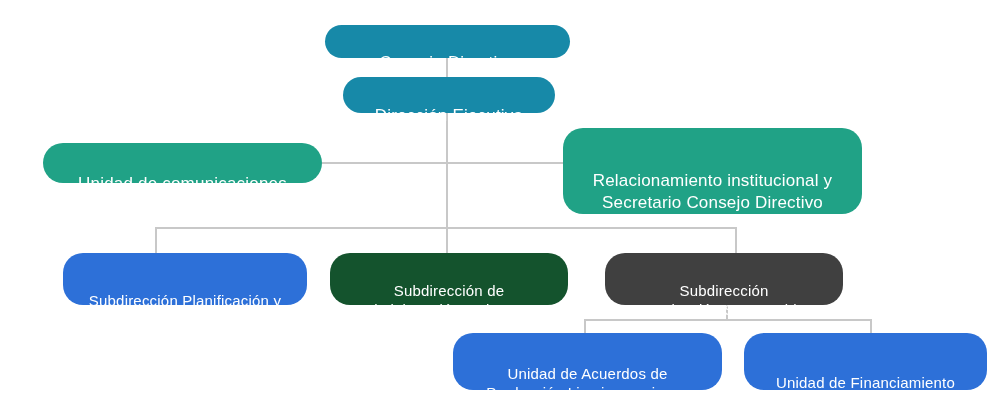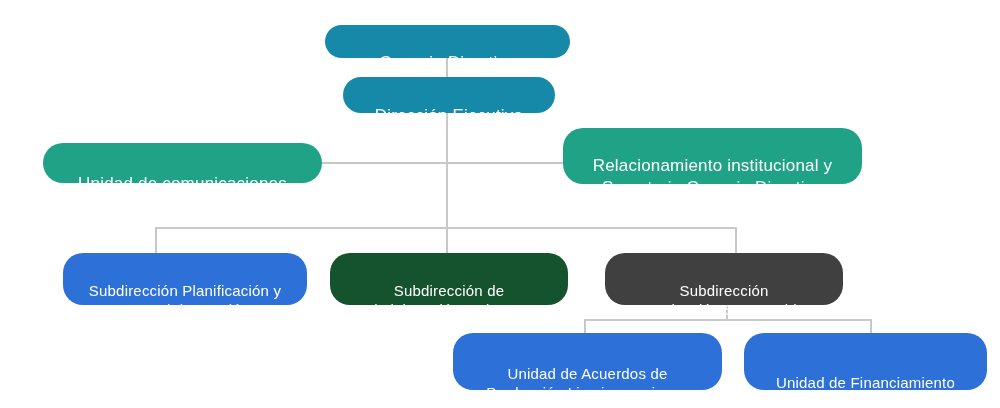--- a/index.html
+++ b/index.html
@@ -66,31 +66,30 @@
       <span class="ln">Dirección Ejecutiva</span>
     </div>
   </div>
 
   <div class="node pill size-lg" style="left: 43px; top: 143px; width: 279px; height: 40px; background: rgb(32, 162, 134);">
     <div class="label">
       <span class="ln">Unidad de comunicaciones</span>
     </div>
   </div>
 
-  <div class="node size-lg" style="left: 563px; top: 128px; width: 299px; height: 56px; background: rgb(32, 162, 134); text-align: center;">
+  <div class="node size-lg" style="left: 563px; top: 128px; width: 299px; height: 86px; background: rgb(32, 162, 134); text-align: center;">
     <div class="label">
       <span class="ln">Relacionamiento institucional y</span>
       <span class="ln">Secretario Consejo Directivo</span>
     </div>
   </div>
 
   <div class="node size-sm" style="left: 63px; top: 253px; width: 244px; height: 52px; background: rgb(45, 112, 216);">
     <div class="label">
       <span class="ln">Subdirección Planificación y</span>
-      <span class="ln">Control de Gestión</span>
     </div>
   </div>
 
   <div class="node size-sm" style="left: 330px; top: 253px; width: 238px; height: 52px; background: #14532d;">
     <div class="label">
       <span class="ln">Subdirección de</span>
       <span class="ln">Administración y Finanzas</span>
     </div>
   </div>
 

